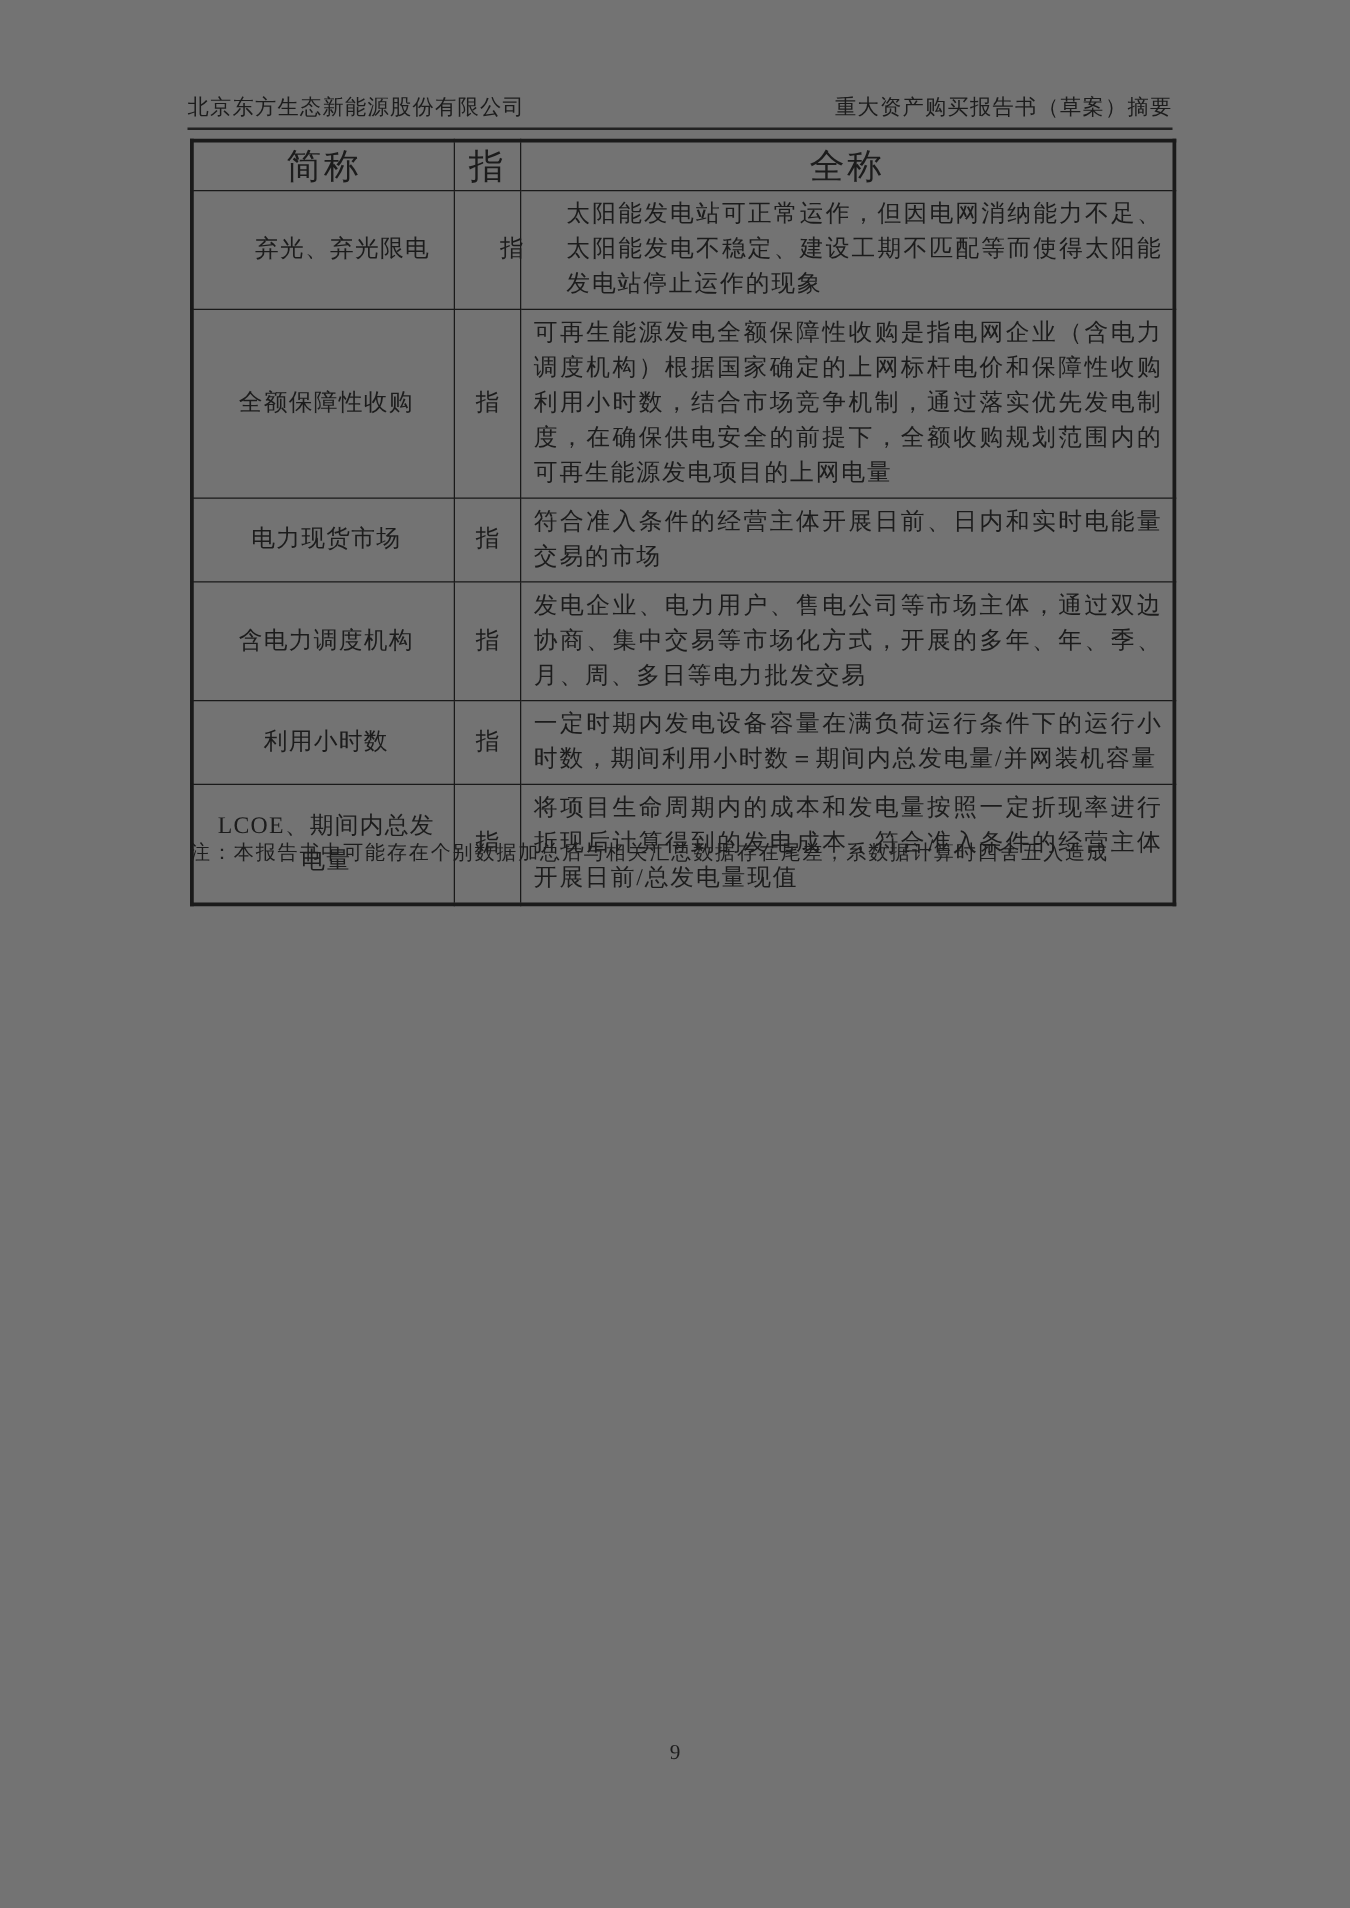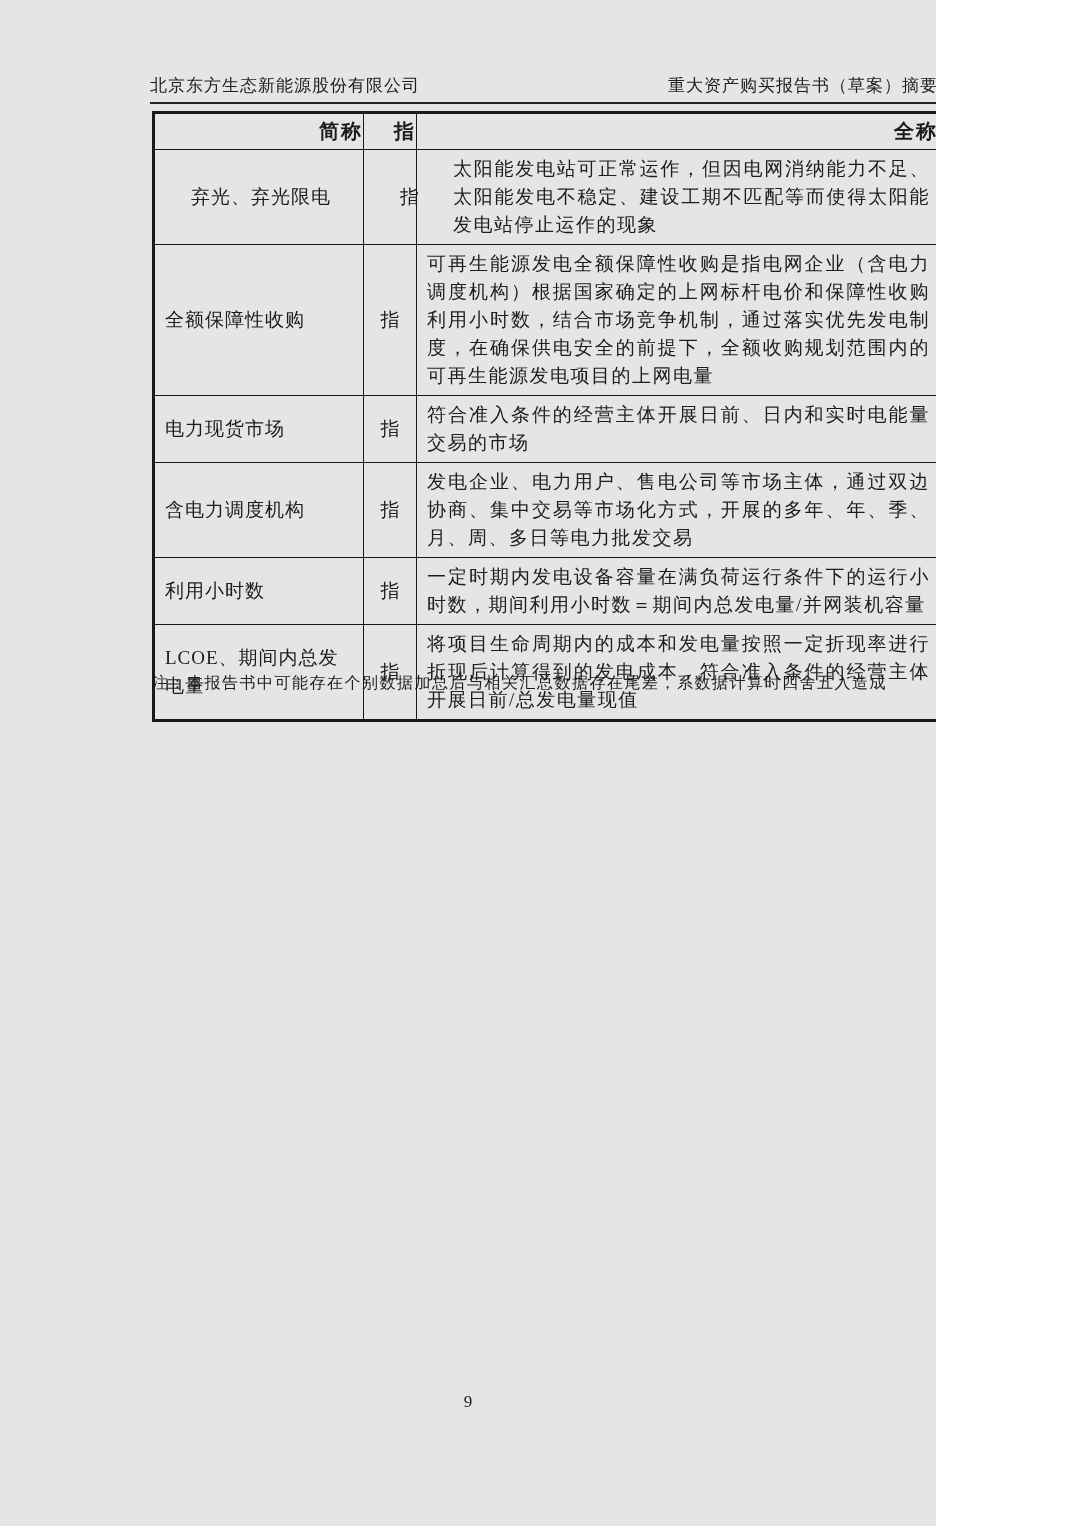--- a/index.html
+++ b/index.html
@@ -1,21 +1,21 @@
 <!DOCTYPE html>
 <html><head>
 <meta charset="utf-8">
 <style>
   * { margin: 0; padding: 0; box-sizing: border-box; }
   html, body { background: #ffffff; }
   .page {
     position: relative;
-    width: 936px;
+    width: 1080px;
     height: 1526px;
-    background: #e5e5e5;
+    background: #737373;
     font-family: "Liberation Serif", "DejaVu Serif", serif;
     color: #1c1c1c;
     overflow: hidden;
   }
   .doc-header {
     position: absolute;
     left: 150px;
     top: 74px;
     width: 788px;
     display: flex;
@@ -32,38 +32,38 @@
     top: 111px;
     width: 786px;
     border-collapse: collapse;
     table-layout: fixed;
   }
   .def-table, .def-table th, .def-table td {
     border: 1.5px solid #1a1a1a;
   }
   .def-table { border: 3px solid #1a1a1a; }
   .def-table th {
-    font-size: 20px;
-    font-weight: bold;
-    text-align: right;
+    font-size: 28px;
+    font-weight: normal;
+    text-align: center;
     height: 37px;
     letter-spacing: 2px;
   }
   .def-table td {
     font-size: 19px;
     line-height: 28px;
     vertical-align: middle;
   }
   .col-term  { width: 210px; }
   .col-zhi   { width: 53px;  }
   .col-full  { width: 523px; }
   td.term-cell {
     padding: 4px 6px 4px 10px;
     letter-spacing: 1px;
-    text-align: left;
+    text-align: center;
     font-family: Liberation Serif, serif;
   }
   td.zhi-cell { text-align: center; }
   td.def-cell {
     padding: 5px 8px 5px 10px;
     text-align: justify;
     text-justify: inter-character;
     letter-spacing: 1.5px;
   }
   tr.r1 td { height: 84px; padding-left: 36px; }

